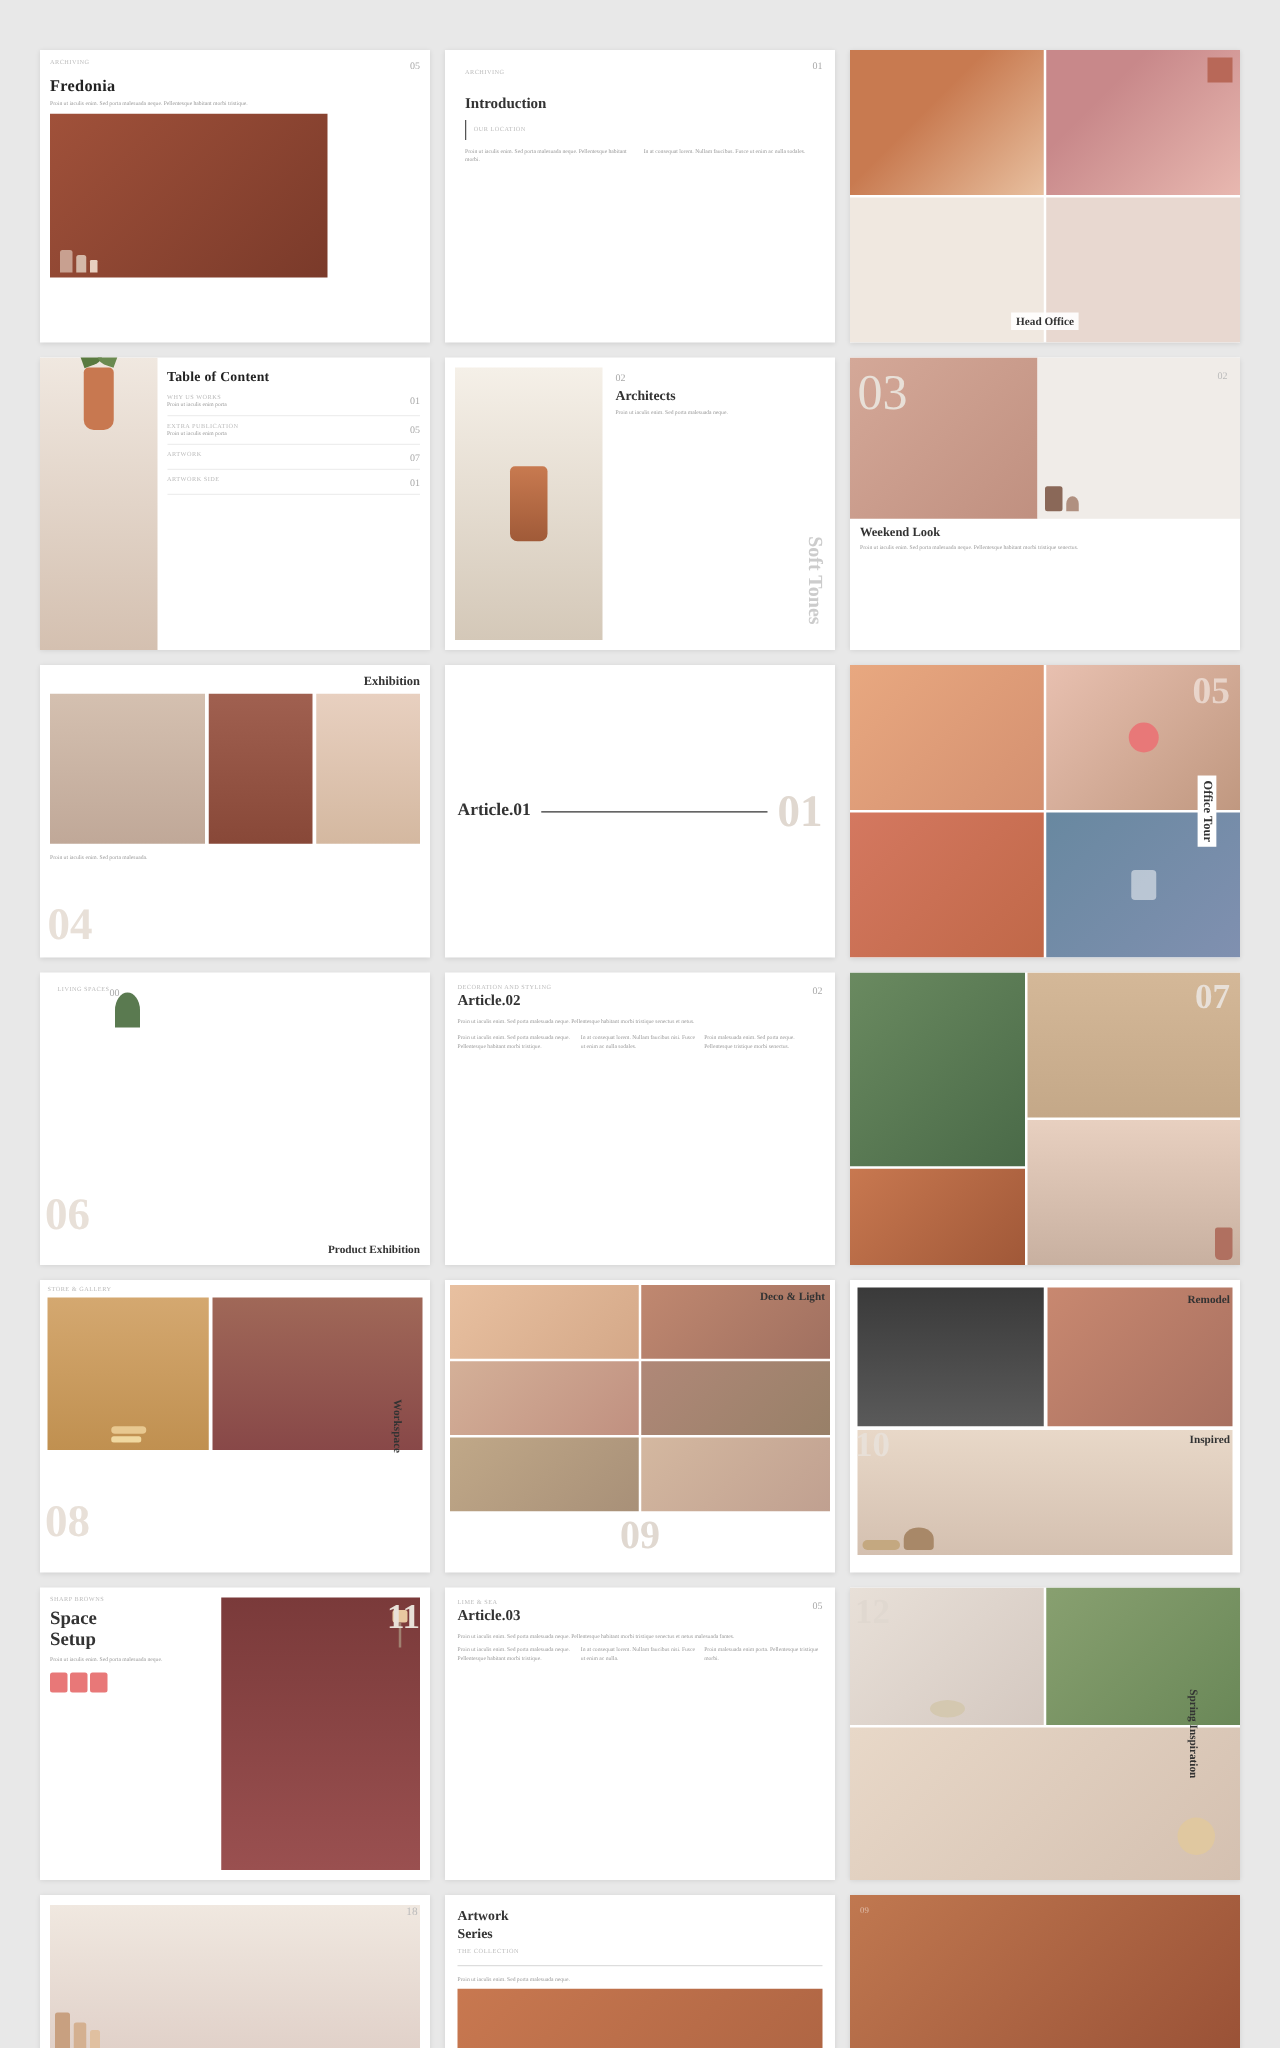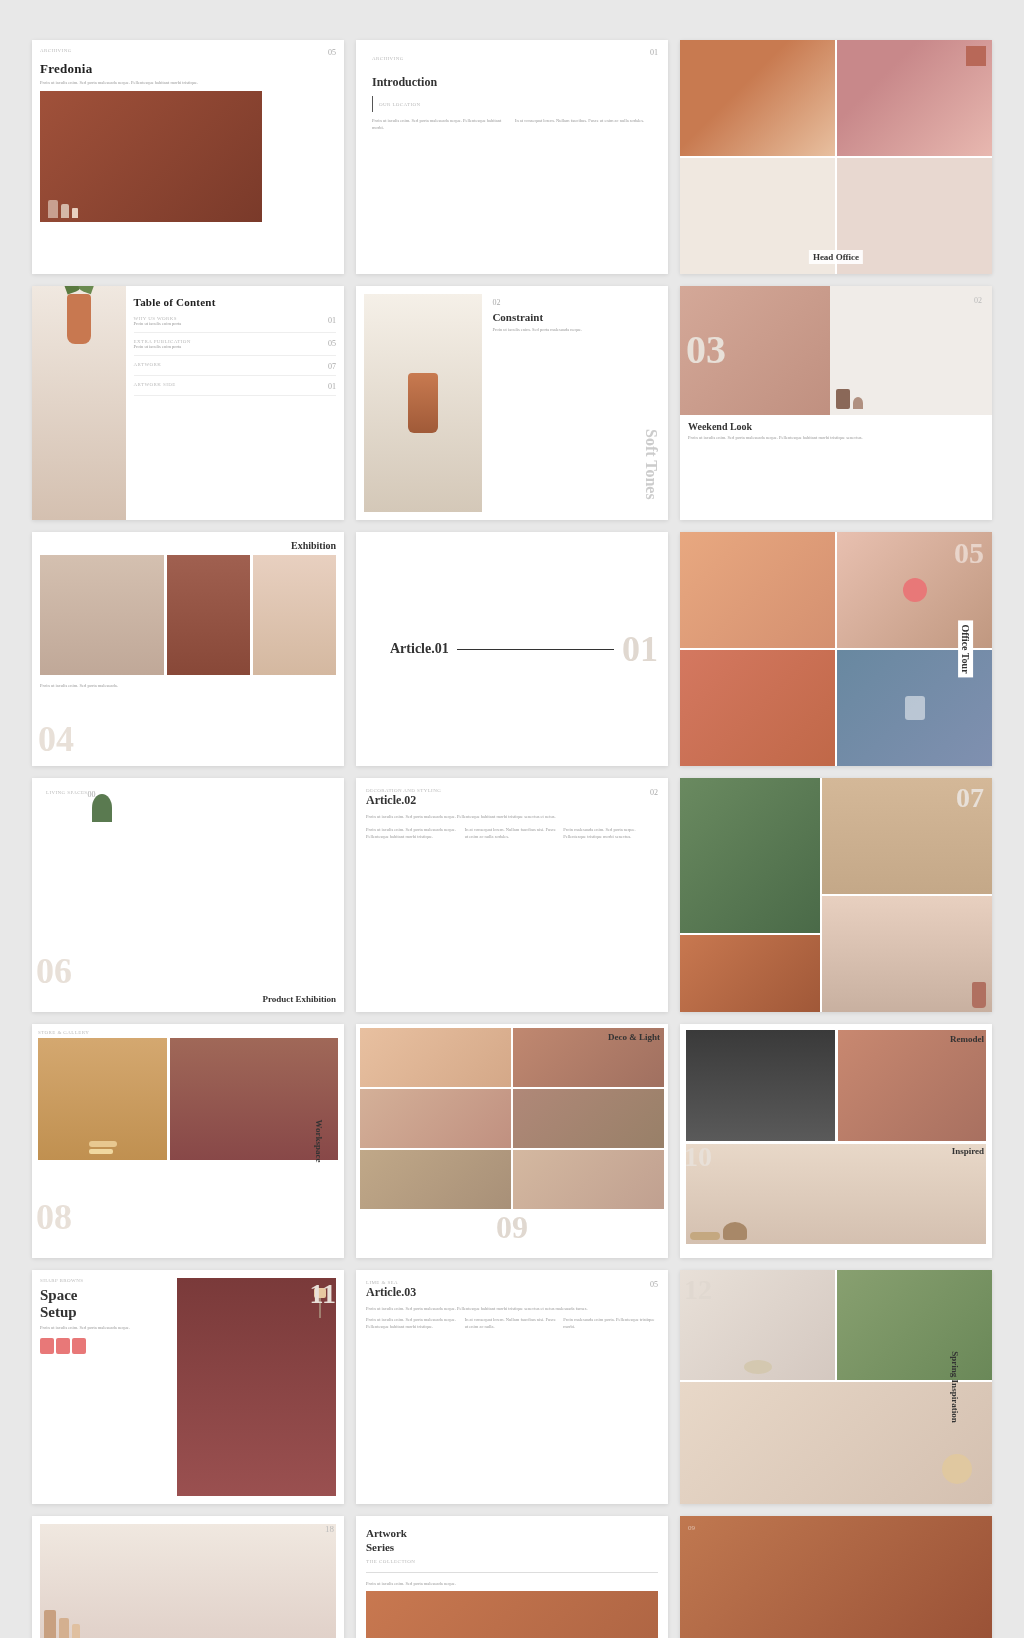--- a/index.html
+++ b/index.html
@@ -186,21 +186,21 @@
       bottom: 20px;
     }
 
     
     #card6 {
       display: flex;
       flex-direction: column;
       padding: 0;
       position: relative;
     }
-    #card6 .num-big { font-size: 40px; font-weight: 700; color: #e8e0d8; position: absolute; top: 4px; left: 6px; margin-top: 36px; }
+    #card6 .num-big { font-size: 40px; font-weight: 400; color: #e8e0d8; position: absolute; top: 4px; left: 6px; }
     #card6 .num-small { position: absolute; top: 10px; right: 10px; font-size: 8px; color: #bbb; }
     #card6 .top-section { display: flex; height: 55%; }
     #card6 .wl-img1 { flex: 1; background: linear-gradient(135deg, #d4a898, #c09080); }
     #card6 .wl-img2 { flex: 1; background: #f0ece8; display: flex; align-items: flex-end; justify-content: flex-start; padding: 6px; }
     #card6 .wl-objects { display: flex; gap: 3px; align-items: flex-end; }
     #card6 .obj1 { width: 14px; height: 20px; background: #8a6858; border-radius: 2px; }
     #card6 .obj2 { width: 10px; height: 12px; background: #b09080; border-radius: 50% 50% 0 0; }
     #card6 .wl-bottom { height: 45%; padding: 6px 8px; }
     #card6 .wl-title { font-size: 10px; font-weight: 700; color: #333; }
 
@@ -219,21 +219,21 @@
     #card7 .num-big4 { position: absolute; bottom: 6px; left: 6px; font-size: 36px; color: #e8e0d8; font-weight: 700; }
     #card7 .constraint-title { font-size: 10px; font-weight: 700; color: #333; text-align: right; }
 
     
     #card8 {
       padding: 10px;
       display: flex;
       flex-direction: column;
       justify-content: center;
     }
-    #card8 .art01-row { display: flex; align-items: center; gap: 8px; margin-left: 24px; }
+    #card8 .art01-row { display: flex; align-items: center; gap: 8px; }
     #card8 .art01-title { font-size: 14px; font-weight: 600; color: #333; }
     #card8 .art01-line { flex: 1; height: 1px; background: #333; }
     #card8 .art01-num { font-size: 36px; font-weight: 700; color: #e0d8d0; }
 
     
     #card9 {
       position: relative;
       display: grid;
       grid-template-columns: 1fr 1fr;
       grid-template-rows: 1fr 1fr;
@@ -528,21 +528,21 @@
       </div>
     </div>
   </div>
 
   <div class="page-card" id="card5">
     <div class="arch-img">
       <div class="vase-img"></div>
     </div>
     <div class="arch-content">
       <div class="small-num">02</div>
-      <div class="arch-title">Constraint</div>
+      <div class="arch-title">Architects</div>
       <div class="body-text">Proin ut iaculis enim. Sed porta malesuada neque.</div>
     </div>
     <div class="soft-tones-vertical">Soft Tones</div>
   </div>
 
   <div class="page-card" id="card6">
     <div class="num-big">03</div>
     <div class="num-small">02</div>
     <div class="top-section">
       <div class="wl-img1"></div>

